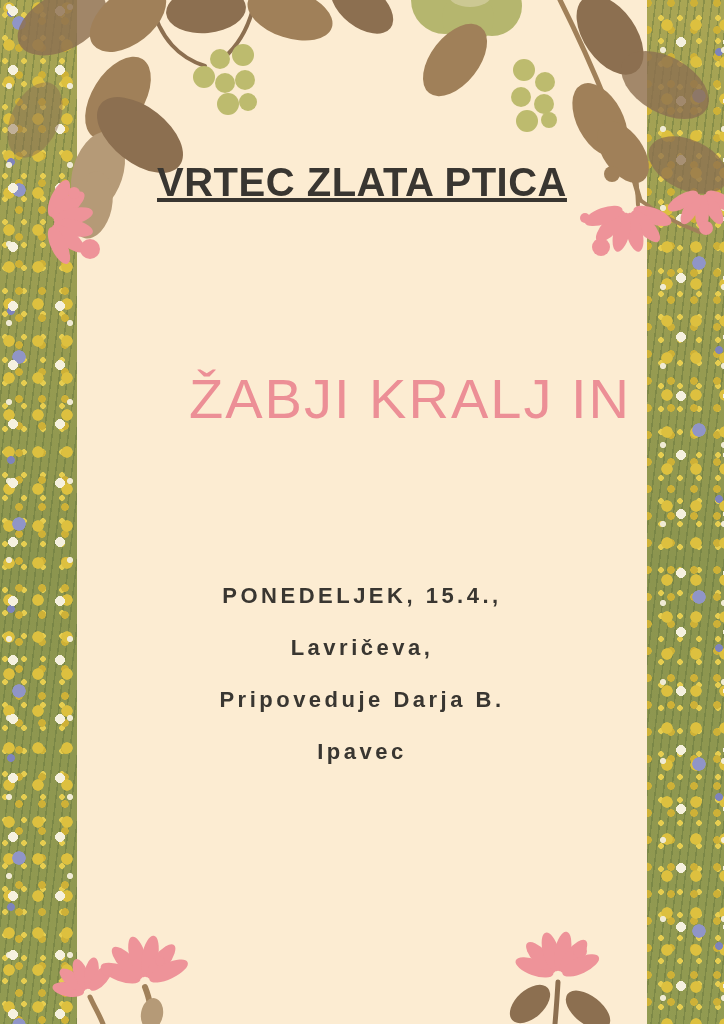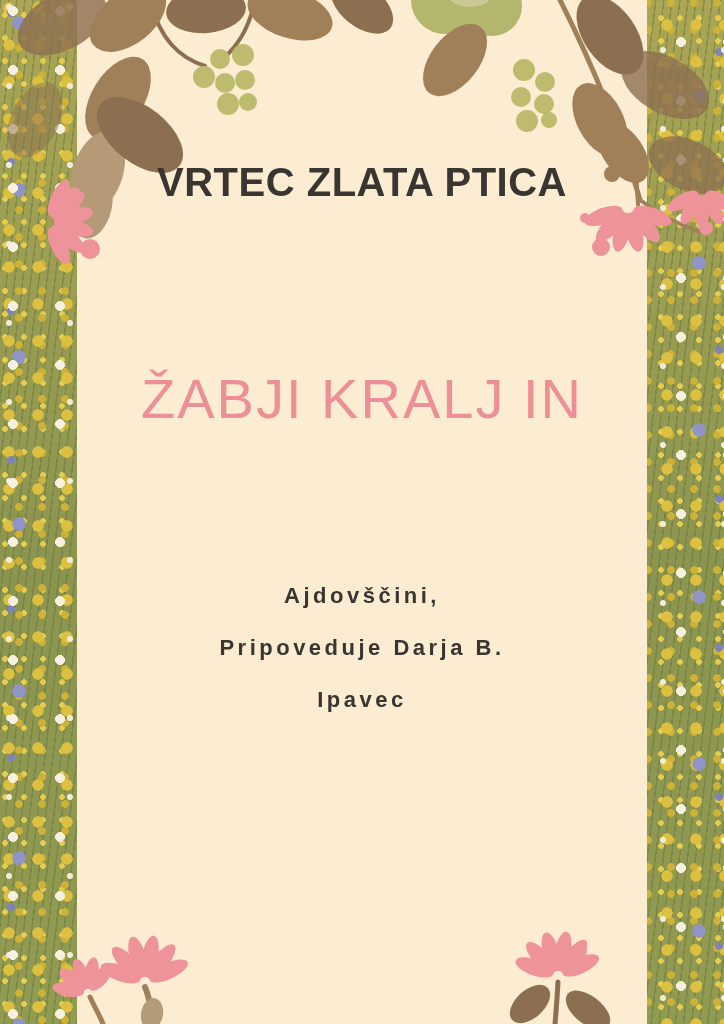--- a/index.html
+++ b/index.html
@@ -66,21 +66,21 @@
   .berry{fill:var(--c-berry-olive,#bdbb6e);}
   .fruit{fill:var(--c-fruit-olive,#b5b66e);}
   .fruit-hi{fill:var(--c-fruit-highlight,#ccc893);}
   .pink{fill:var(--c-flower-pink,#ee9399);}
   .stemline{stroke:var(--c-leaf-mid,#a08059);fill:none;stroke-linecap:round;}
   .stemline-d{stroke:var(--c-leaf-dark,#8c6f50);fill:none;stroke-linecap:round;}
   
   .textcol{position:absolute;left:77px;width:570px;z-index:4;text-align:center;color:var(--c-text-dark,#393631);}
   .header-block{top:157px;}
   .header-line{display:block;font-size:40px;font-weight:700;line-height:51px;letter-spacing:.5px;}
-  .title-block{top:362px;color:var(--c-title-pink,#ec8f96);}
+  .title-block{top:362px;color:var(--c-title-pink,#ec8f96);padding-left:48px;}
   .title-line{display:block;font-size:56px;font-weight:400;line-height:73px;letter-spacing:2px;}
   .schedule-block{top:570px;}
   .schedule-line{display:block;font-size:22px;font-weight:700;line-height:52px;letter-spacing:3.5px;}
   .footer-block{top:932px;}
   .footer-line{display:block;font-size:26px;font-weight:400;line-height:36px;letter-spacing:0;}
 </style>
 </head>
 <body>
 
 <div class="poster">
@@ -209,28 +209,29 @@
         <ellipse class="pink" transform="rotate(227)" cx="25" cy="0" rx="20" ry="8"></ellipse>
         <ellipse class="pink" transform="rotate(254)" cx="25" cy="0" rx="20" ry="8"></ellipse>
         <ellipse class="pink" transform="rotate(281)" cx="25" cy="0" rx="20" ry="8"></ellipse>
         <ellipse class="pink" transform="rotate(308)" cx="25" cy="0" rx="20" ry="8"></ellipse>
         <ellipse class="pink" transform="rotate(335)" cx="25" cy="0" rx="20" ry="8"></ellipse>
       </g>
       <circle class="pink" cx="580" cy="951" r="7"></circle>
     </g>
   </svg>
 
-  <div class="textcol header-block" style="position:absolute;top:157px;">
+  <div class="textcol header-block" style="position:absolute;top:157px;text-decoration:underline;">
     <span class="header-line">VRTEC ZLATA PTICA</span>
   </div>
 
   <div class="textcol title-block" style="position:absolute;top:362px;">
     <span class="title-line">ŽABJI KRALJ IN</span>
   </div>
 
   <div class="textcol schedule-block" style="position:absolute;top:570px;">
-    <span class="schedule-line">Ajdovščini,</span>
+    <span class="schedule-line">PONEDELJEK, 15.4.,</span>
+    <span class="schedule-line">Lavričeva,</span>
     <span class="schedule-line">Pripoveduje Darja B.</span>
     <span class="schedule-line">Ipavec</span>
   </div>
 
 
 </div>
 
 </body></html>

